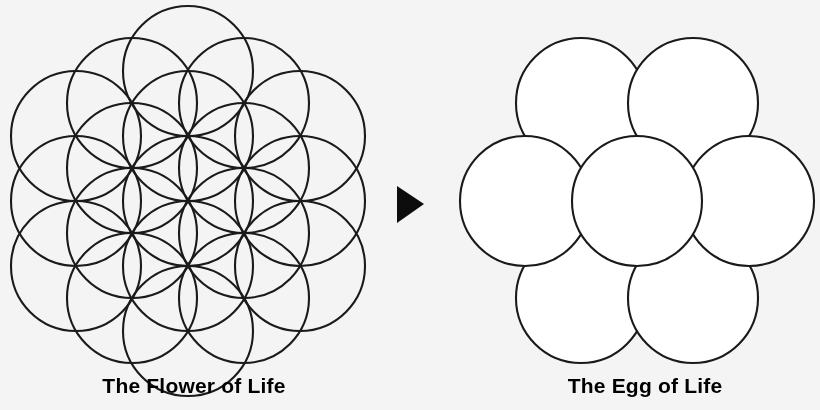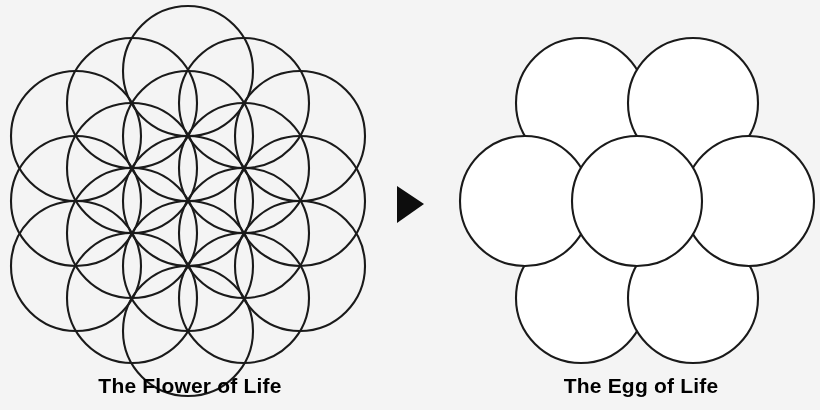--- a/index.html
+++ b/index.html
@@ -17,20 +17,21 @@
   #stage {
     position: relative;
     width: 820px;
     height: 410px;
     background: #f4f4f4;
   }
   .figure-panel {
     position: absolute;
     top: 0;
     height: 410px;
+    padding-left: 8px;
   }
   #panel-flower { left: 0; width: 380px; }
   #panel-egg    { left: 451px; width: 380px; }
 
   .figure-svg {
     position: absolute;
     top: 0;
     left: 0;
     display: block;
   }

